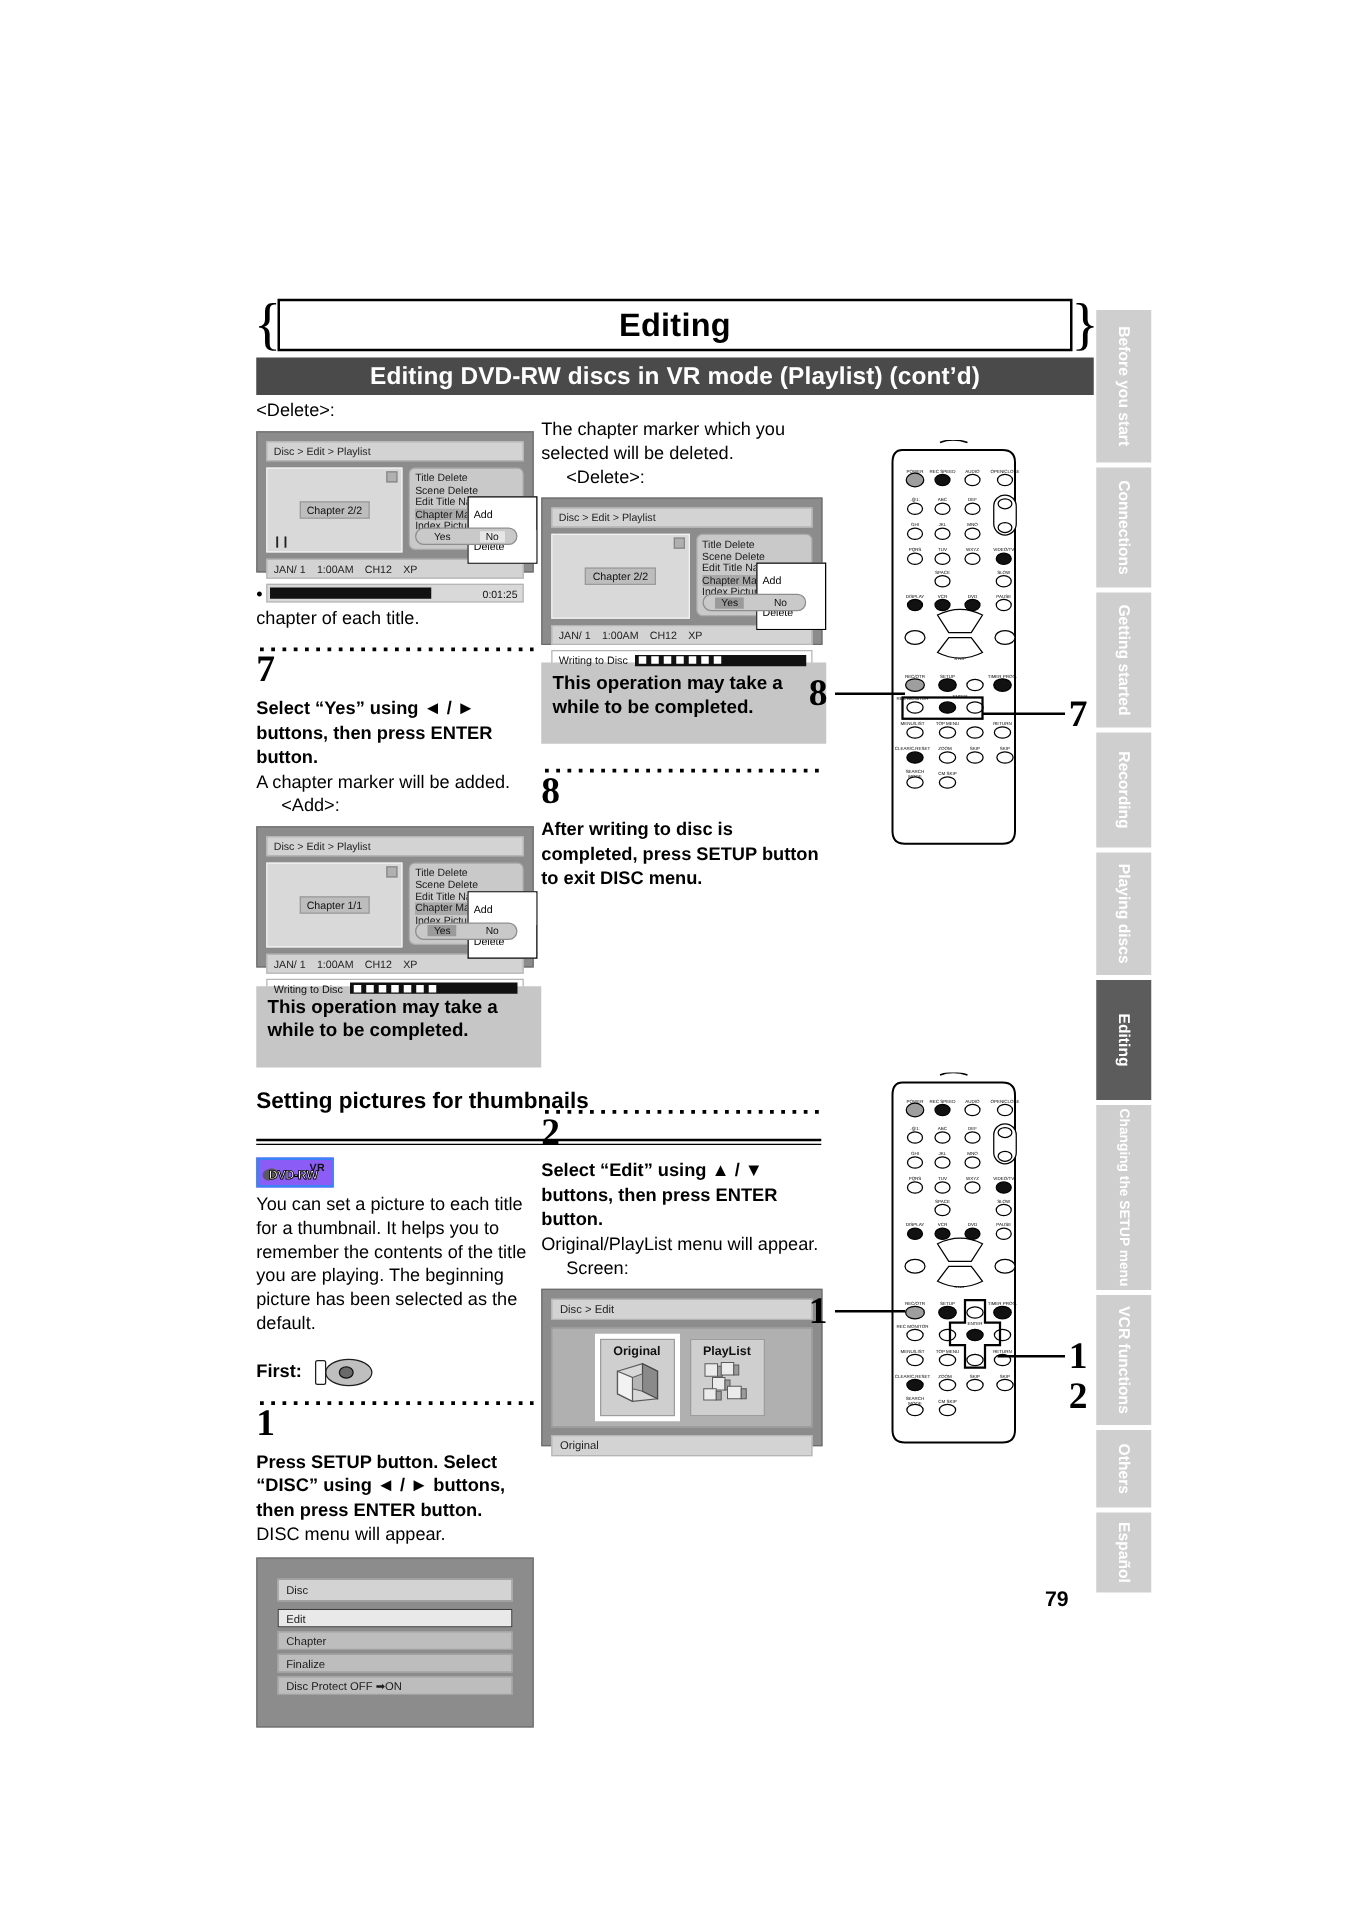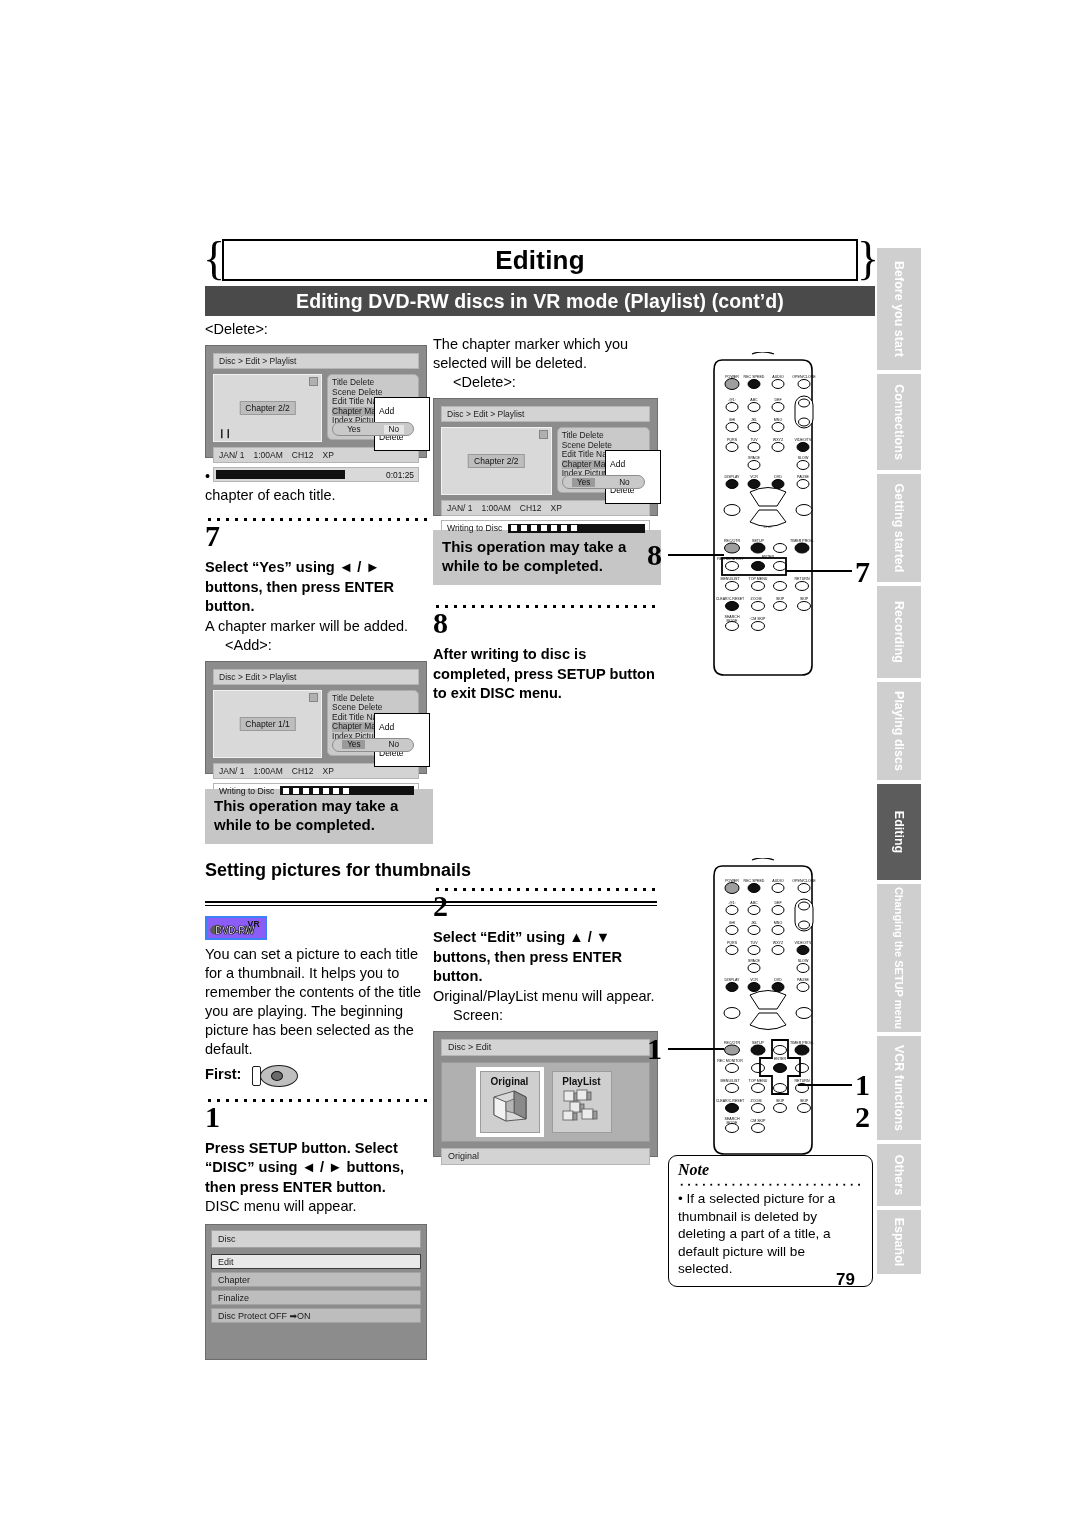--- a/index.html
+++ b/index.html
@@ -31,21 +31,21 @@
   .tb{font-size:14.6px;line-height:19.5px;font-weight:bold;}
 
   
   .dots{height:10px;margin:7px 0 0 0;
      background-image:radial-gradient(circle, #000 1.6px, transparent 1.7px);
      background-size:9px 9px;background-position:0 3px;background-repeat:repeat-x;}
 
   .stepnum{font-size:30px;font-weight:bold;line-height:32px;margin-top:-2px;font-family:"Liberation Serif",serif;}
 
   
-  .greybox{background:#c6c6c6;padding:7px 9px 10px 9px;font-weight:bold;font-size:15px;line-height:19px;}
+  .greybox{background:#c6c6c6;padding:7px 9px 20px 9px;font-weight:bold;font-size:15px;line-height:19px;}
 
   
   .sec-head{font-size:18px;font-weight:bold;padding-bottom:19px;}
   .sec-rule{border-top:2.5px solid #000;border-bottom:1px solid #000;height:2px;margin-top:1px;}
 
   
   .tv{background:#8c8c8c;border:1px solid #6d6d6d;padding:7px;box-sizing:border-box;}
   .tv-bread{background:#d3d3d3;border:1px solid #b5b5b5;font-size:8.5px;color:#222;
      padding:2px 5px;margin-bottom:5px;}
   .tv-body{display:flex;gap:5px;}
@@ -70,21 +70,21 @@
      display:flex;gap:9px;}
   .tv-bar{margin-top:4px;background:#d9d9d9;border:1px solid #b5b5b5;height:13px;position:relative;display:flex;align-items:center;}
   .tv-bar .fill{height:9px;background:#111;margin-left:2px;}
   .tv-bar .timelabel{position:absolute;right:4px;font-size:8.4px;color:#111;}
   .tv-writing{margin-top:4px;background:#fff;border:1px solid #b5b5b5;height:14px;display:flex;align-items:center;padding-left:5px;}
   .tv-writing .w{font-size:8.6px;color:#111;}
   .tv-writing .prog{margin-left:6px;flex:1;margin-right:4px;height:9px;background:#111;position:relative;overflow:hidden;}
   .tv-writing .prog i{position:absolute;top:1.5px;width:6px;height:6px;background:#fff;}
 
   
-  .tv2{background:#8c8c8c;border:1px solid #6d6d6d;padding:5px;box-sizing:border-box;}
+  .tv2{background:#8c8c8c;border:1px solid #6d6d6d;padding:16px;box-sizing:border-box;}
   .tv2 .row{background:#bdbdbd;border:1px solid #a2a2a2;font-size:9px;color:#1b1b1b;padding:1.5px 6px;margin-bottom:3px;}
   .tv2 .row.head{background:#d3d3d3;margin-bottom:6px;padding:3px 6px;}
   .tv2 .row.sel{background:#e9e9e9;border:1px solid #3b3b3b;}
 
   
   .tv3{background:#8c8c8c;border:1px solid #6d6d6d;padding:7px;box-sizing:border-box;}
   .tv3 .bread{background:#d3d3d3;border:1px solid #b5b5b5;font-size:9px;color:#222;padding:2.5px 6px;}
   .tv3 .panel{background:#b0b0b0;border:1px solid #9a9a9a;margin:6px 0;padding:8px 10px;display:flex;gap:12px;justify-content:center;}
   .tv3 .tile{width:60px;height:62px;background:#cfcfcf;border:1px solid #9c9c9c;
      display:flex;flex-direction:column;align-items:center;justify-content:flex-start;padding-top:4px;box-sizing:border-box;}
@@ -247,21 +247,21 @@
     </div>
 
     <div class="badge" style="margin-top:10px;">
       <div class="disc"></div>
       <div class="vr">VR</div>
       <div class="nm">DVD-RW</div>
     </div>
 
     <div class="t" style="margin-top:5px;">You can set a picture to each title for a thumbnail. It helps you to remember the contents of the title you are playing. The beginning picture has been selected as the default.</div>
 
-    <div style="margin-top:5px;">
+    <div style="margin-top:17px;">
       <span class="tb">First:</span>
       <span class="discicon">
         <span class="oval"></span><span class="hub"></span><span class="bar"></span>
       </span>
     </div>
 
     <div class="dots"></div>
     <div class="stepnum">1</div>
     <div class="tb" style="margin-top:6px;">Press SETUP button. Select “DISC” using ◄ / ► buttons, then press ENTER button.</div>
     <div class="t">DISC menu will appear.</div>
@@ -557,25 +557,20 @@
       <ellipse cx="70" cy="270" rx="6.5" ry="4.5"></ellipse>
     </g>
     <path d="M84 182 h16 v18 h12 v18 h-12 v18 h-16 v-18 h-12 v-18 h12 z" fill="none" stroke="#000" stroke-width="1.8"></path>
   </svg>
   <div class="callout" style="left:647px;top:1032px;">1</div>
   <div class="leader" style="left:668px;top:1048px;width:56px;"></div>
   <div class="callout" style="left:855px;top:1068px;">1</div>
   <div class="leader" style="left:798px;top:1084px;width:54px;"></div>
   <div class="callout" style="left:855px;top:1100px;">2</div>
 
-  <div class="notebox">
-    <div class="nt">Note</div>
-    <div class="ndots"></div>
-    <div class="nbody">• If a selected picture for a thumbnail is deleted by deleting a part of a title, a default picture will be selected.</div>
-  </div>
 
   <div class="pageno">79</div>
 
   <div id="sidetabs">
     <div class="stab" style="height:122px">
         <span class="lbl">Before you start</span>
       </div>
     <div class="stab" style="height:96px">
         <span class="lbl">Connections</span>
       </div>

